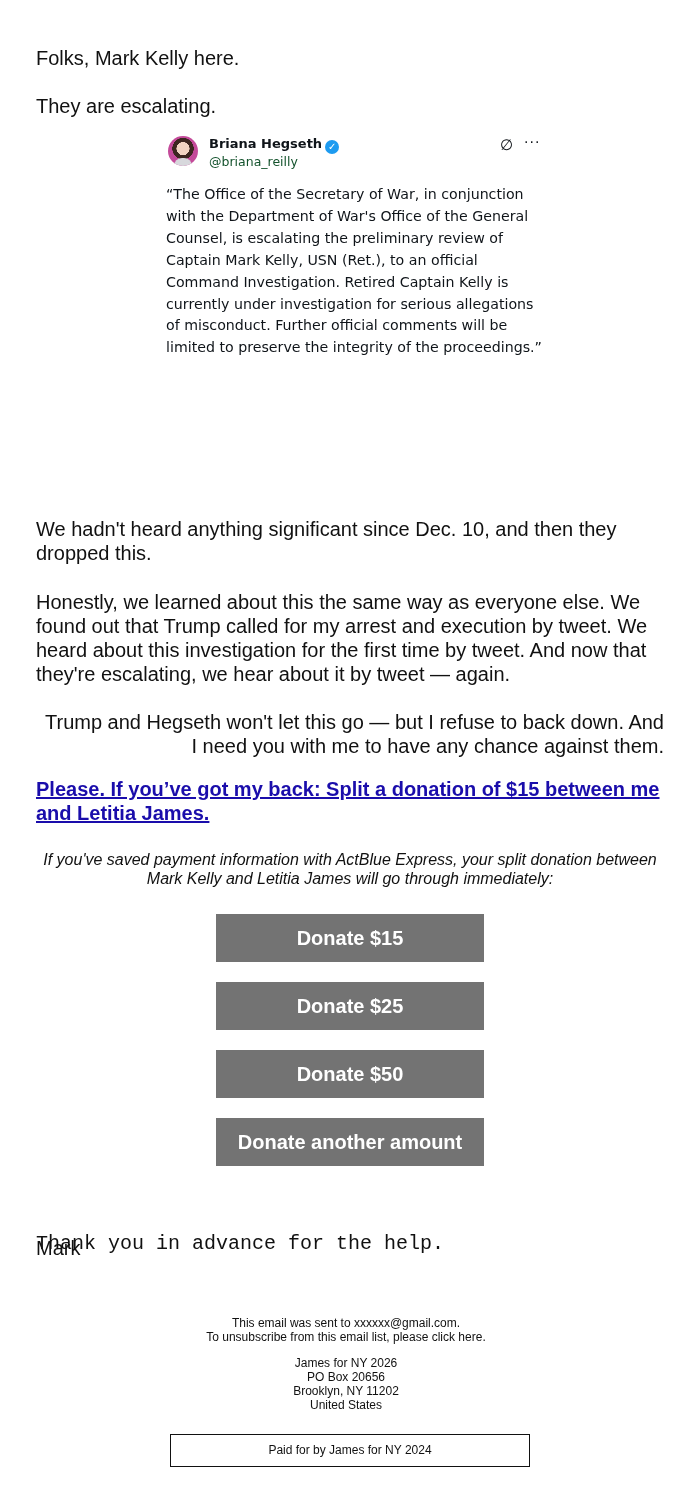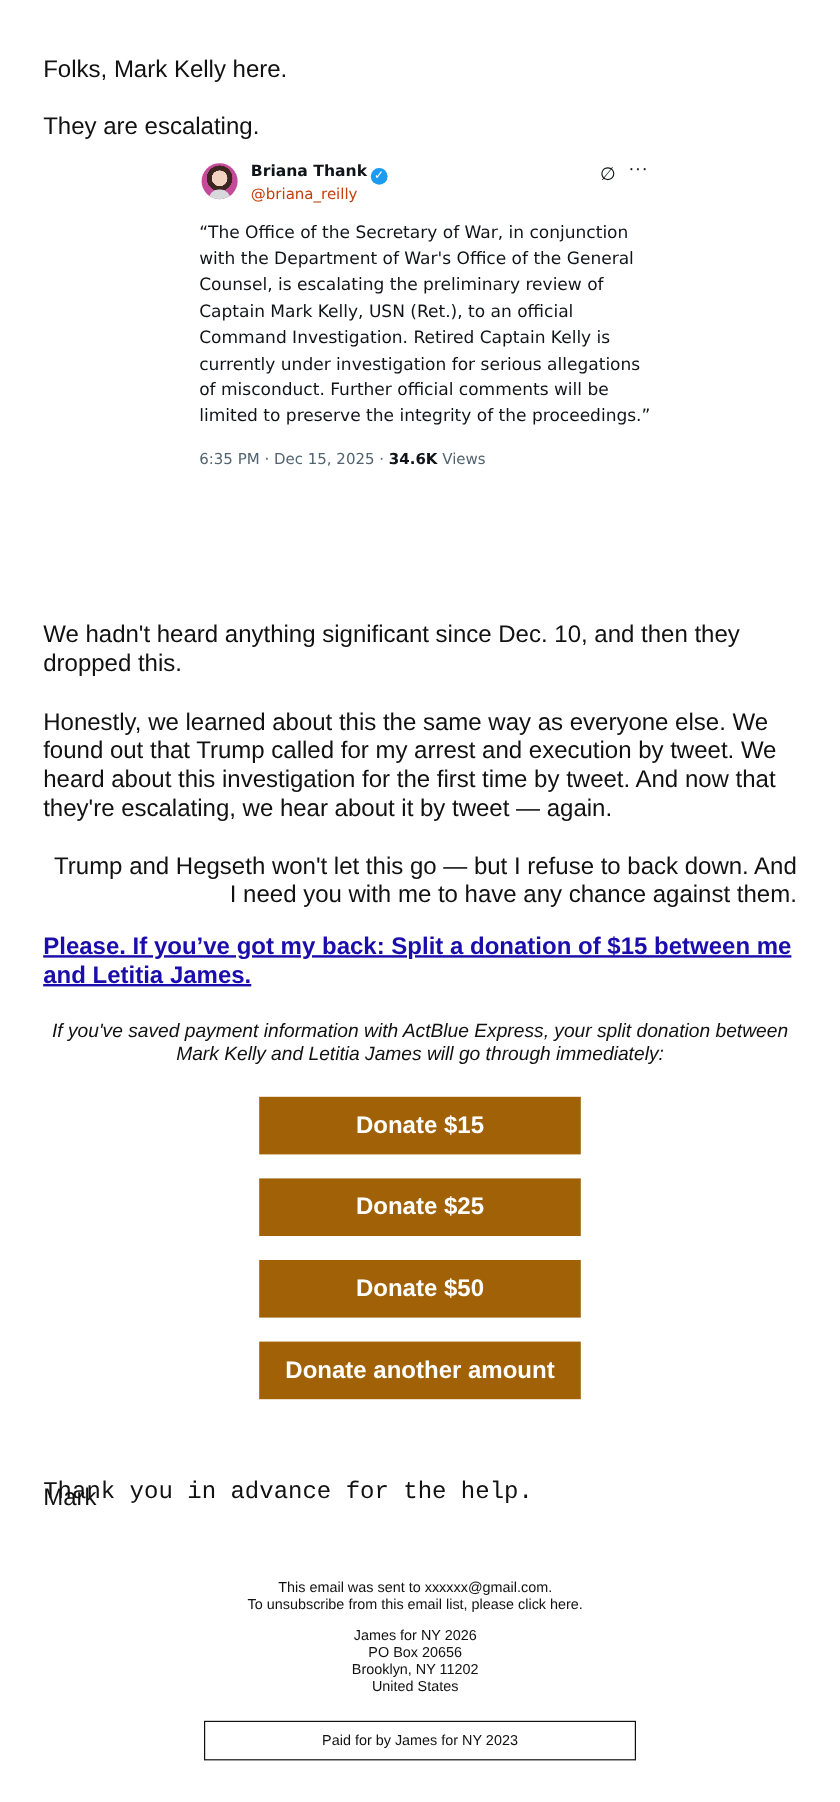--- a/index.html
+++ b/index.html
@@ -5,53 +5,52 @@
   html, body { margin: 0; padding: 0; background: #ffffff; }
   body { width: 700px; height: 1502px; position: relative; overflow: hidden; font-family: "Liberation Sans", sans-serif; color: #111111; }
   .email { position: absolute; left: 36px; top: 0; width: 628px; }
   .p { font-size: 20px; line-height: 24px; margin: 0; }
   .tweet { position: absolute; left: 166px; top: 134px; width: 380px; font-family: "DejaVu Sans", sans-serif; }
   .tw-head { position: relative; height: 40px; }
   .tw-avatar { position: absolute; left: 2px; top: 2px; width: 30px; height: 30px; border-radius: 50%; background: radial-gradient(circle at 50% 42%, #f2d3c2 0 28%, #3d2620 29% 46%, #c44a9a 47% 100%); overflow: hidden; }
   .tw-avatar::after { content: ""; position: absolute; left: 6px; bottom: 0; width: 18px; height: 8px; background: #d7d8dc; border-radius: 8px 8px 0 0; }
   .tw-name { position: absolute; left: 43px; top: 2px; font-size: 13px; font-weight: bold; color: #0f1419; }
   .tw-badge { display: inline-block; width: 14px; height: 14px; border-radius: 50%; background: #1d9bf0; color: #fff; font-size: 10px; line-height: 14px; text-align: center; vertical-align: -2px; margin-left: 3px; font-weight: bold; }
-  .tw-handle { position: absolute; left: 43px; top: 20px; font-size: 12.5px; color: #c2410c; }
+  .tw-handle { position: absolute; left: 43px; top: 20px; font-size: 12.5px; color: #14532d; }
   .tw-grok { position: absolute; left: 334px; top: 2px; font-size: 15px; color: #0f1419; }
   .tw-more { position: absolute; left: 358px; top: 0px; font-size: 14px; color: #0f1419; letter-spacing: 1px; }
   .tw-body { font-size: 14.2px; line-height: 21.9px; color: #0f1419; margin-top: 10px; }
   .tw-body p { margin: 0 0 22px 0; }
   .tw-meta { font-size: 12.5px; color: #536471; margin-top: -6px; }
   .tw-meta b { color: #0f1419; }
   .cta { color: #1a0dab; font-weight: bold; text-decoration: underline; font-size: 20px; line-height: 24px; cursor: pointer; }
   .note { position: absolute; left: 36px; top: 850px; width: 628px; text-align: center; font-style: italic; font-size: 16px; line-height: 19px; color: #111; }
-  .btn { position: absolute; left: 216px; width: 268px; height: 48px; background: #a16207; color: #fff; font-weight: bold; font-size: 20px; line-height: 48px; text-align: center; cursor: pointer; }
+  .btn { position: absolute; left: 216px; width: 268px; height: 48px; background: #737373; color: #fff; font-weight: bold; font-size: 20px; line-height: 48px; text-align: center; cursor: pointer; }
   .footer { position: absolute; left: 0; width: 692px; text-align: center; font-size: 12px; line-height: 14px; color: #111; }
   .paid { position: absolute; left: 170px; top: 1434px; width: 358px; height: 31px; border: 1px solid #111; text-align: center; font-size: 12px; line-height: 31px; }
 </style>
 </head>
 <body>
 
 <div class="email">
   <p class="p" style="position:absolute;top:46px;">Folks, Mark Kelly here.</p>
   <p class="p" style="position:absolute;top:94px;">They are escalating.</p>
 </div>
 
 <div class="tweet">
   <div class="tw-head">
     <div class="tw-avatar"></div>
-    <div class="tw-name"><span>Briana Thank</span><span class="tw-badge">✓</span></div>
+    <div class="tw-name"><span>Briana Hegseth</span><span class="tw-badge">✓</span></div>
     <div class="tw-handle">@briana_reilly</div>
     <div class="tw-grok">∅</div>
     <div class="tw-more">···</div>
   </div>
   <div class="tw-body">
     <p>“The Office of the Secretary of War, in conjunction with the Department of War's Office of the General Counsel, is escalating the preliminary review of Captain Mark Kelly, USN (Ret.), to an official Command Investigation. Retired Captain Kelly is currently under investigation for serious allegations of misconduct. Further official comments will be limited to preserve the integrity of the proceedings.”</p>
   </div>
-  <div class="tw-meta"><span>6:35 PM · Dec 15, 2025 · </span><b>34.6K</b><span> Views</span></div>
 </div>
 
 <div class="email">
   <p class="p" style="position:absolute;top:517px;">We hadn't heard anything significant since Dec. 10, and then they dropped this.</p>
   <p class="p" style="position:absolute;top:590px;">Honestly, we learned about this the same way as everyone else. We found out that Trump called for my arrest and execution by tweet. We heard about this investigation for the first time by tweet. And now that they're escalating, we hear about it by tweet — again.</p>
   <p class="p" style="position:absolute;top:710px;text-align:right;">Trump and Hegseth won't let this go — but I refuse to back down. And I need you with me to have any chance against them.</p>
   <a class="cta" style="position:absolute;top:777px;display:block;">Please. If you’ve got my back: Split a donation of $15 between me and Letitia James.</a>
 </div>
 
 <div class="note">If you've saved payment information with ActBlue Express, your split donation between Mark Kelly and Letitia James will go through immediately:</div>
@@ -66,13 +65,13 @@
   <p class="p" style="position:absolute;top:1236px;">Mark</p>
 </div>
 
 <div class="footer" style="top:1316px;">This email was sent to xxxxxx@gmail.com.</div>
 <div class="footer" style="top:1330px;">To unsubscribe from this email list, please click here.</div>
 <div class="footer" style="top:1356px;">James for NY 2026</div>
 <div class="footer" style="top:1370px;">PO Box 20656</div>
 <div class="footer" style="top:1384px;">Brooklyn, NY 11202</div>
 <div class="footer" style="top:1398px;">United States</div>
 
-<div class="paid">Paid for by James for NY 2023</div>
+<div class="paid">Paid for by James for NY 2024</div>
 
 </body></html>

